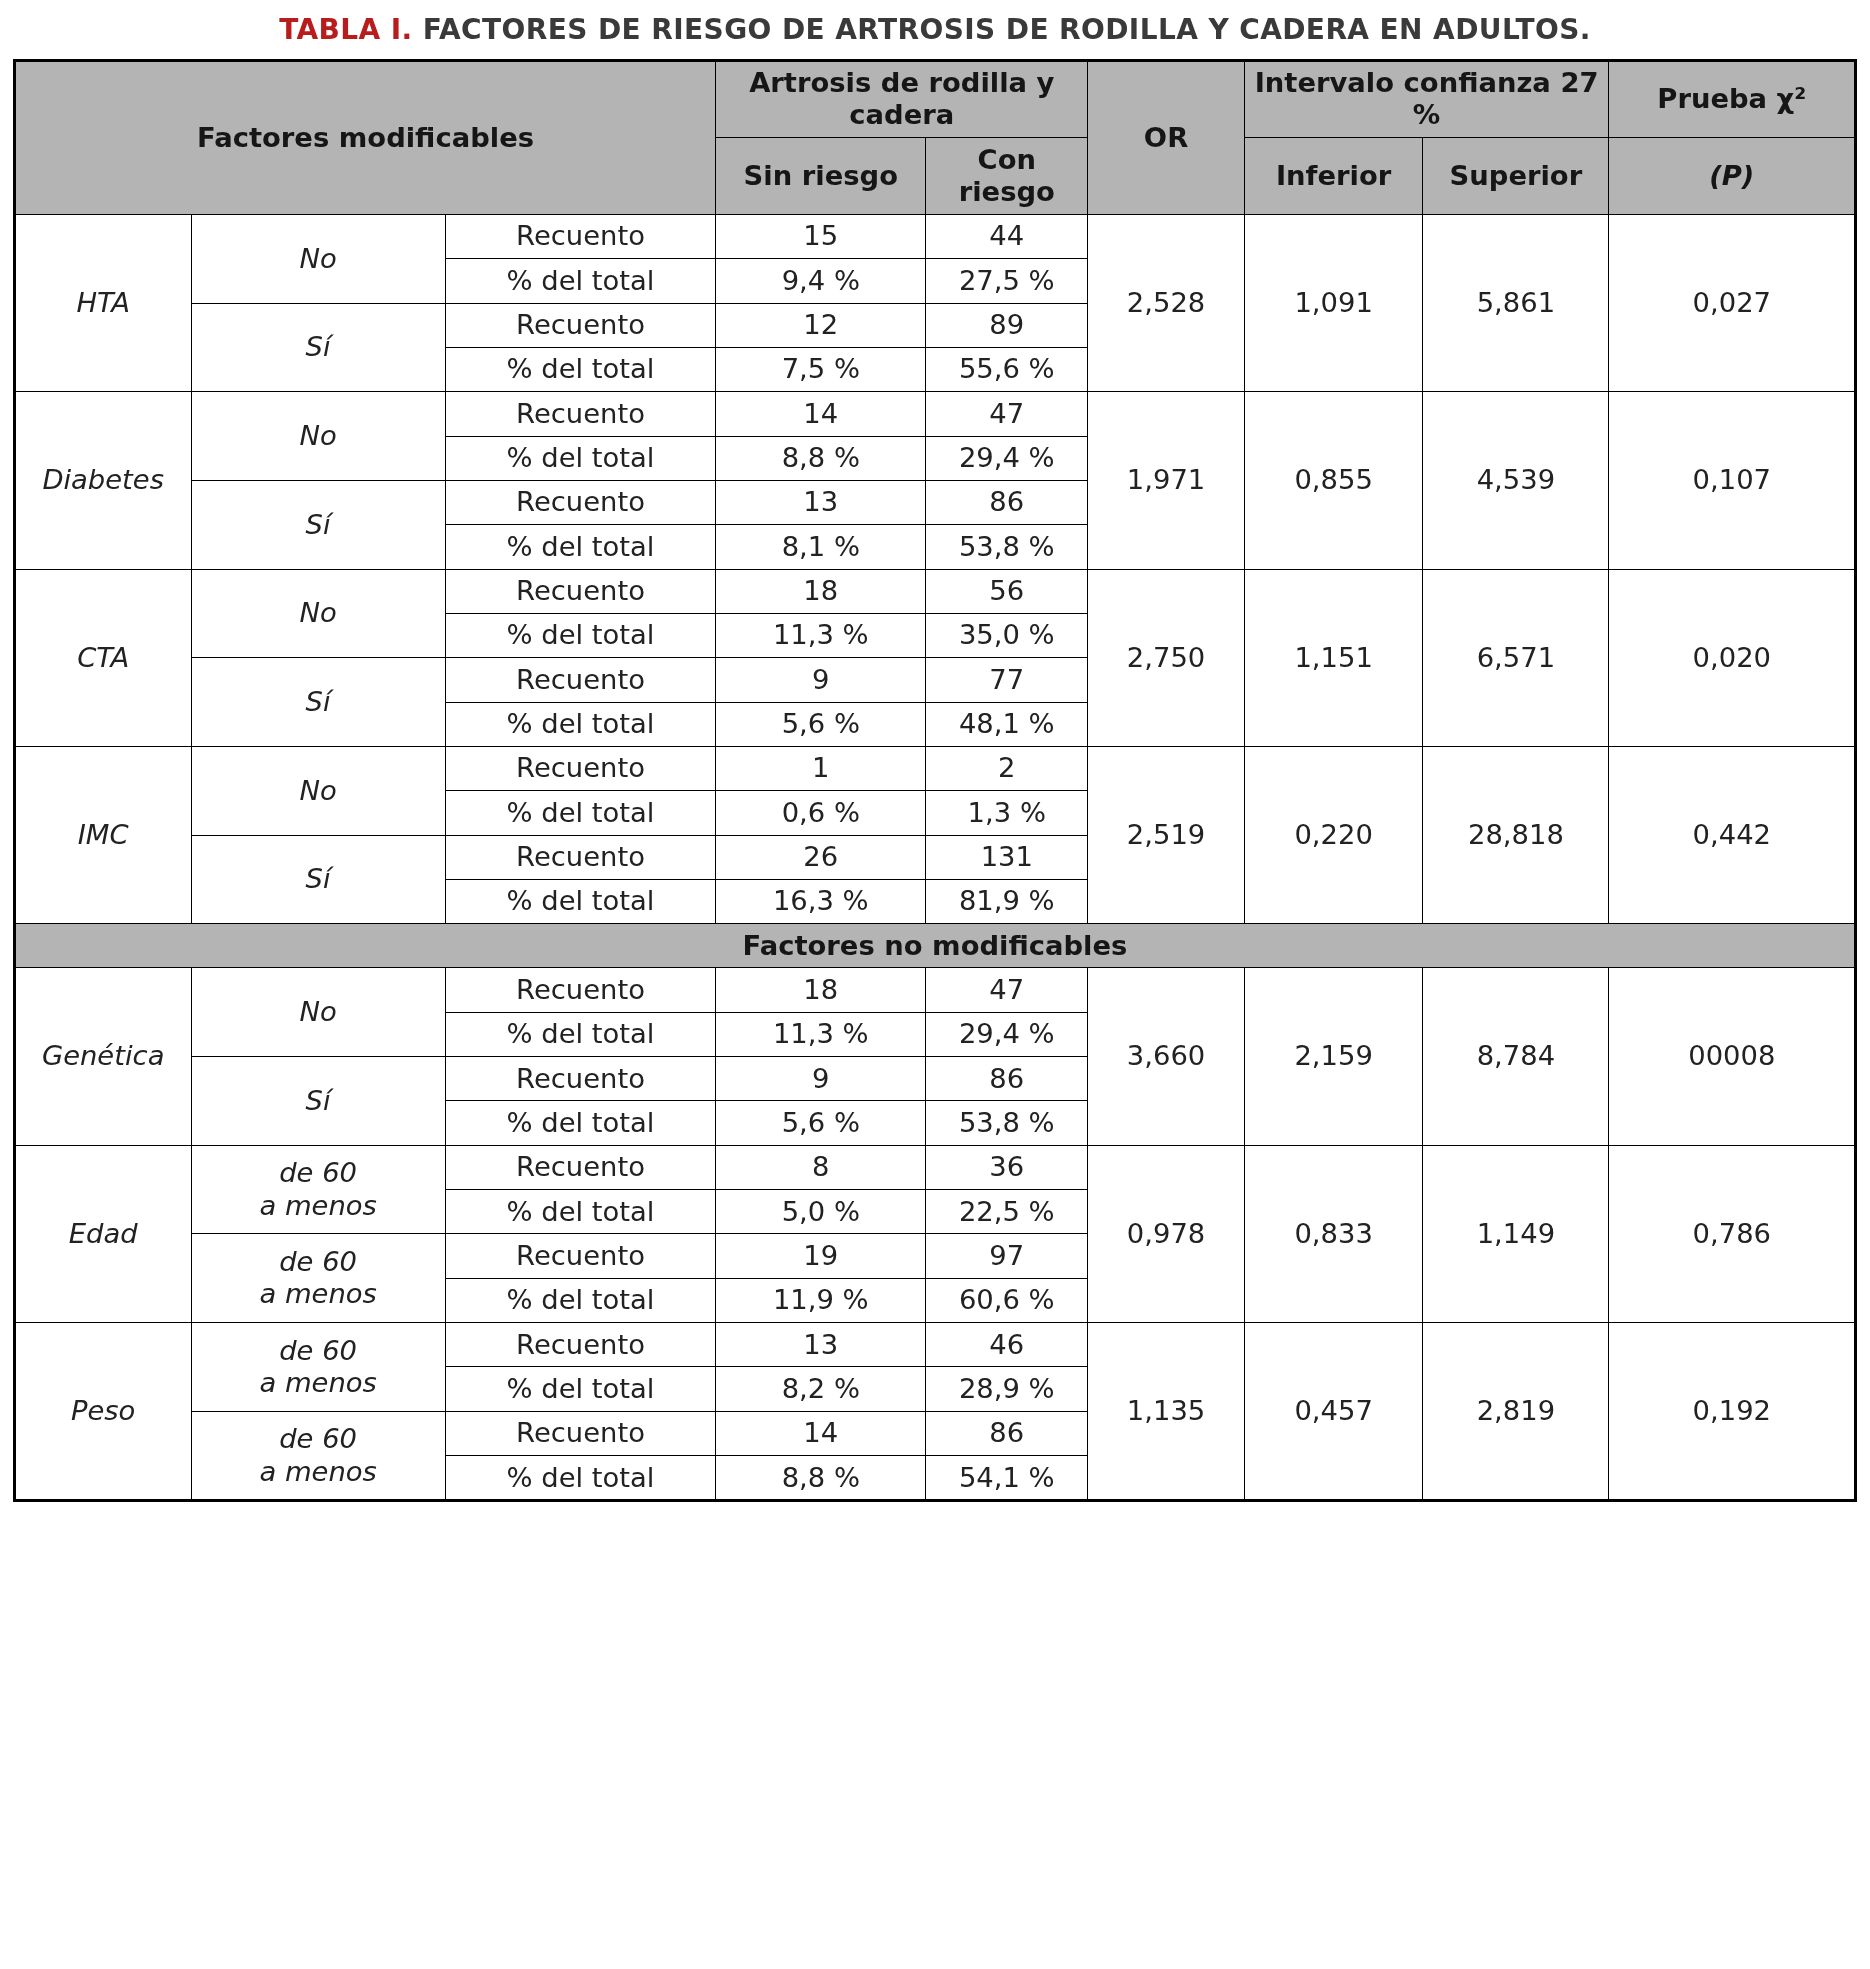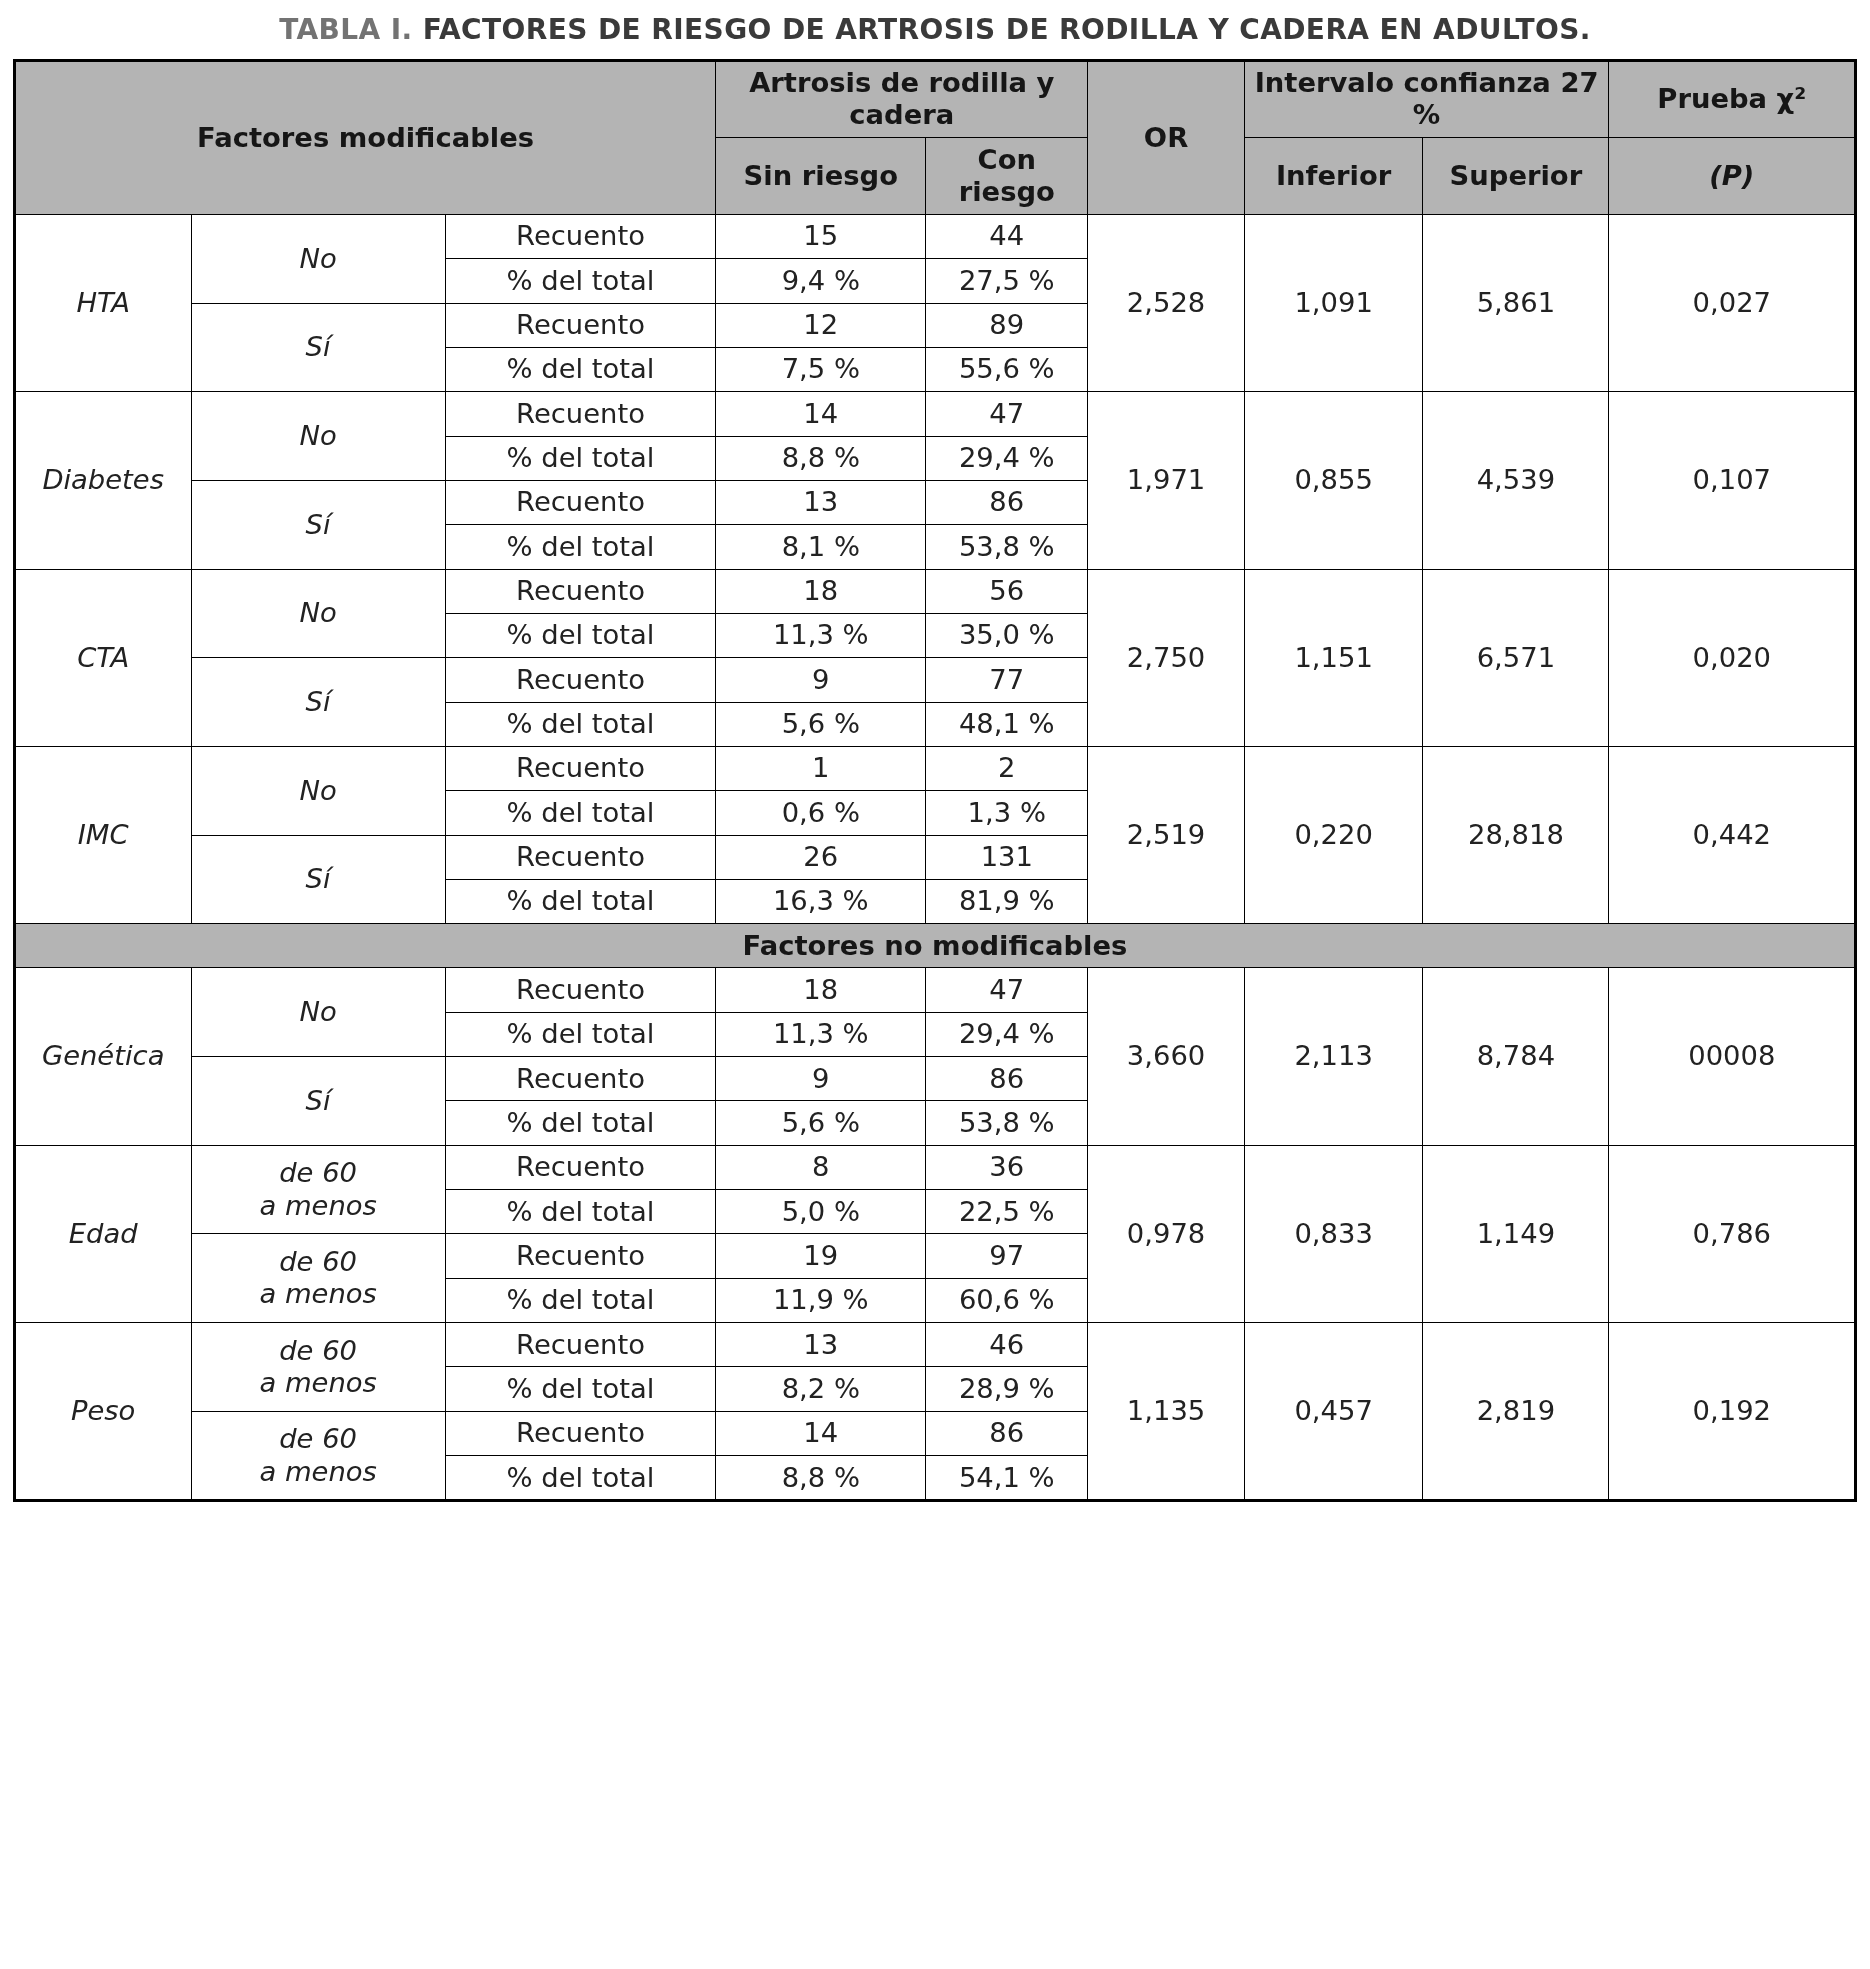--- a/index.html
+++ b/index.html
@@ -11,21 +11,21 @@
   }
   .page { padding: 7.3px 12.8px 11px; }
   .title {
     text-align: center;
     font-weight: 700;
     font-size: 28px;
     letter-spacing: 0.4px;
     margin: 5.5px 0 12.8px;
     color: #3a3a3a;
   }
-  .title-label { color: #737373; }
+  .title-label { color: #b91c1c; }
   table.risk {
     width: 100%;
     border-collapse: collapse;
     table-layout: fixed;
     border: 3.7px solid #000;
   }
   th, td {
     border: 1.8px solid #000;
     text-align: center;
     vertical-align: middle;
@@ -199,21 +199,21 @@
         <tr>
           <td colspan="9" class="section-header">Factores no modificables</td>
         </tr>
         <tr>
           <td rowspan="4" class="pre">Genética</td>
           <td rowspan="2" class="pre">No</td>
           <td>Recuento</td>
           <td>18</td>
           <td>47</td>
           <td rowspan="4">3,660</td>
-          <td rowspan="4">2,113</td>
+          <td rowspan="4">2,159</td>
           <td rowspan="4">8,784</td>
           <td rowspan="4">00008</td>
         </tr>
         <tr>
           <td>% del total</td>
           <td>11,3 %</td>
           <td>29,4 %</td>
         </tr>
         <tr>
           <td rowspan="2" class="pre">Sí</td>

